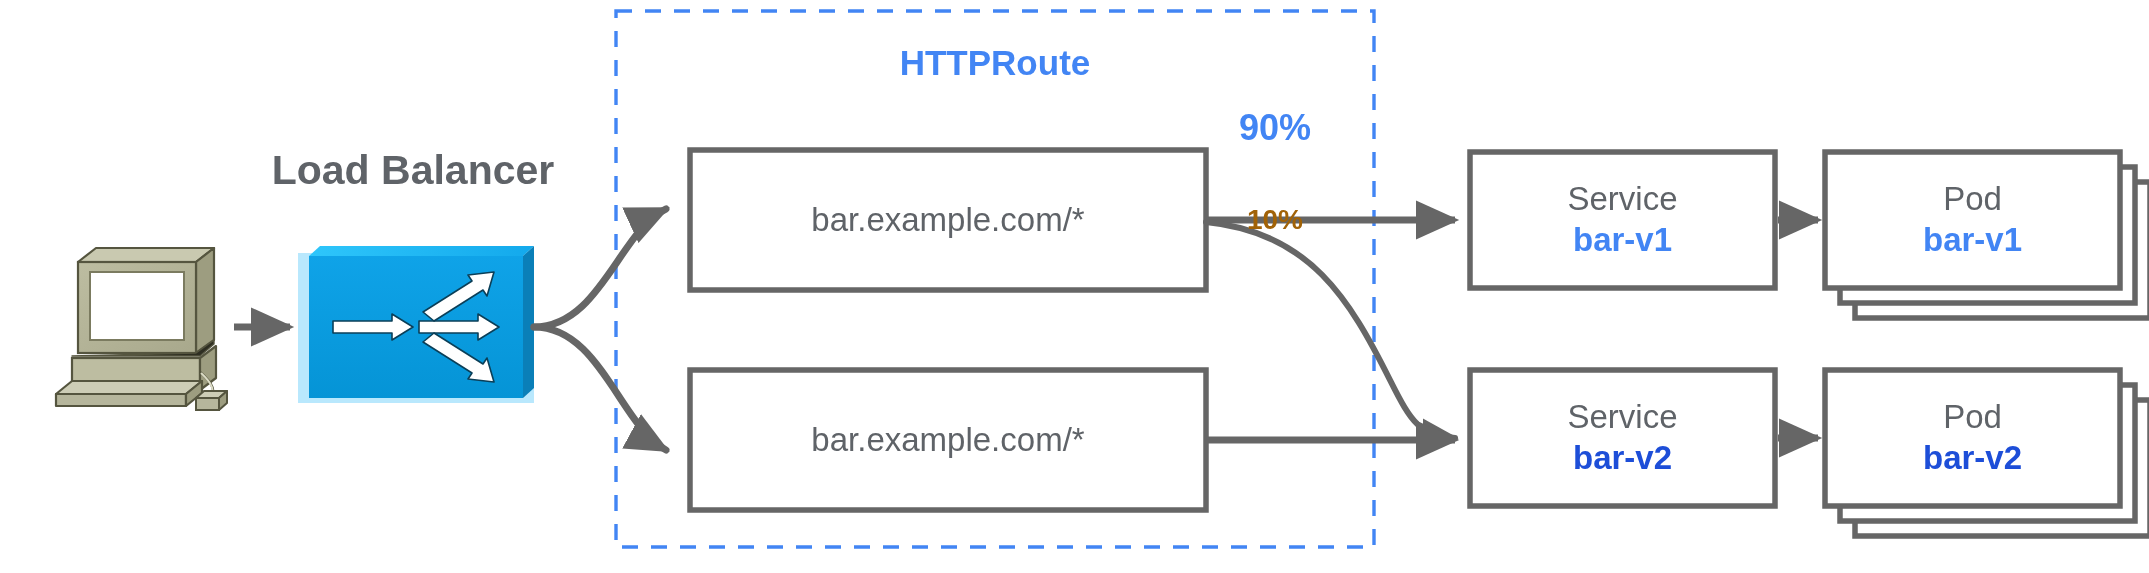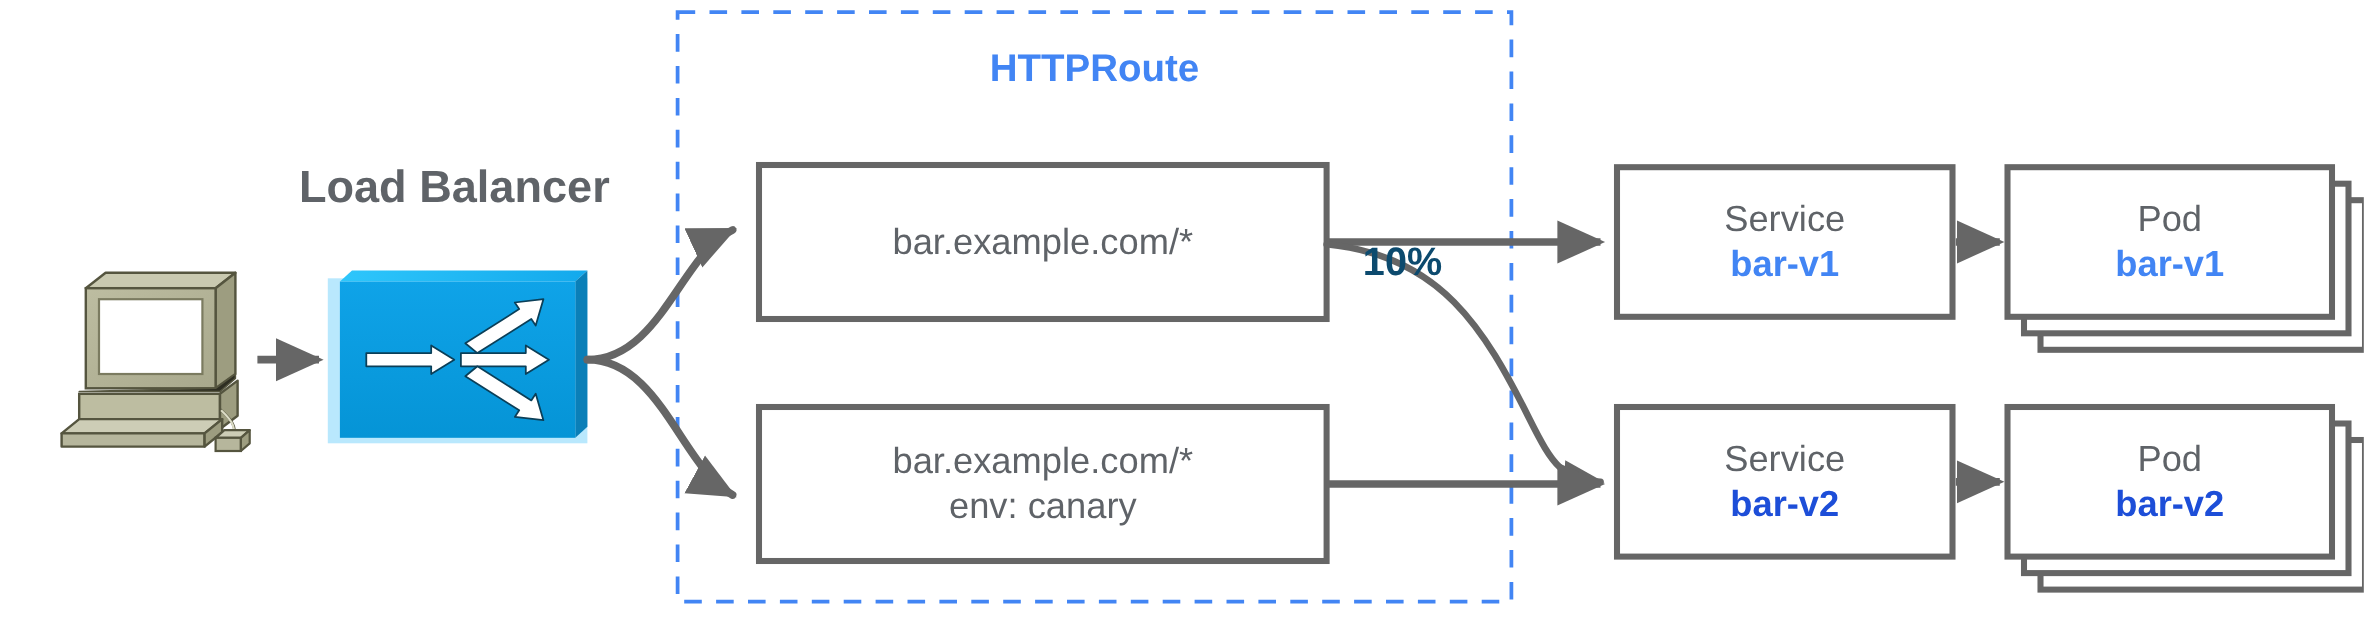--- a/index.html
+++ b/index.html
@@ -157,25 +157,25 @@
   <div class="box-txt" style="left:715px; top:20px; width:560px; height:85px; font-size:35px;">
     <div class="t-blue">HTTPRoute</div>
   </div>
 
   <div class="box-txt" style="left:690px; top:150px; width:516px; height:140px; font-size:33px;">
     <div class="t-gray">bar.example.com/*</div>
   </div>
 
   <div class="box-txt" style="left:690px; top:370px; width:516px; height:140px; font-size:33px;">
     <div class="t-gray">bar.example.com/*</div>
-    <div class="t-gray">env: canary</div>
   </div>
 
+  <div class="lbl" style="left:1215px; top:106px; width:120px; font-size:36px; font-weight:bold; color:#4285f4;">90%</div>
 
-  <div class="lbl" style="left:1215px; top:216px; width:120px; font-size:36px; font-weight:bold; color:#0c4a6e;">10%</div>
+  <div class="lbl" style="left:1215px; top:203px; width:120px; font-size:28px; font-weight:bold; color:#a16207;">10%</div>
 
   <div class="box-txt" style="left:1470px; top:152px; width:305px; height:136px; font-size:33px;">
     <div class="t-gray">Service</div>
     <div class="t-blue">bar-v1</div>
   </div>
 
   <div class="box-txt" style="left:1825px; top:152px; width:295px; height:136px; font-size:33px;">
     <div class="t-gray">Pod</div>
     <div class="t-blue">bar-v1</div>
   </div>

